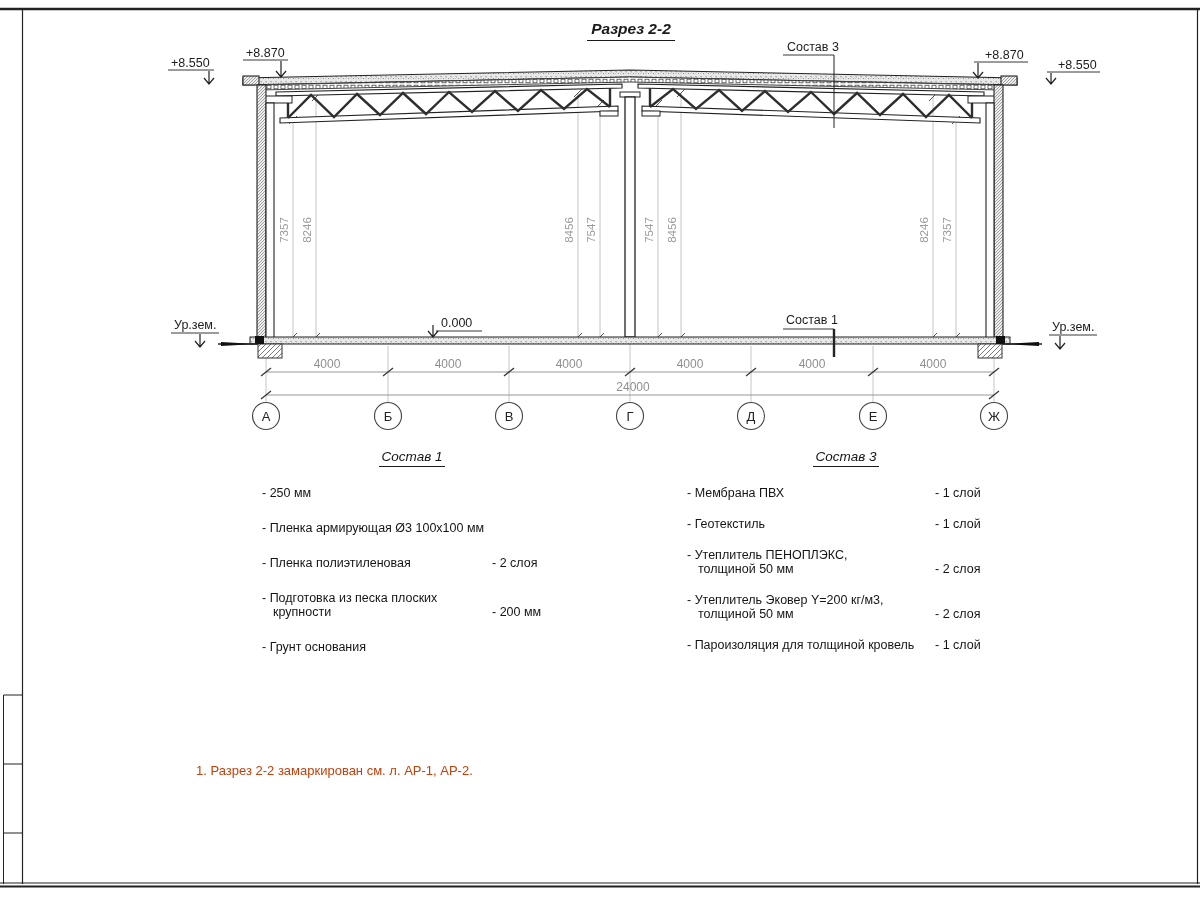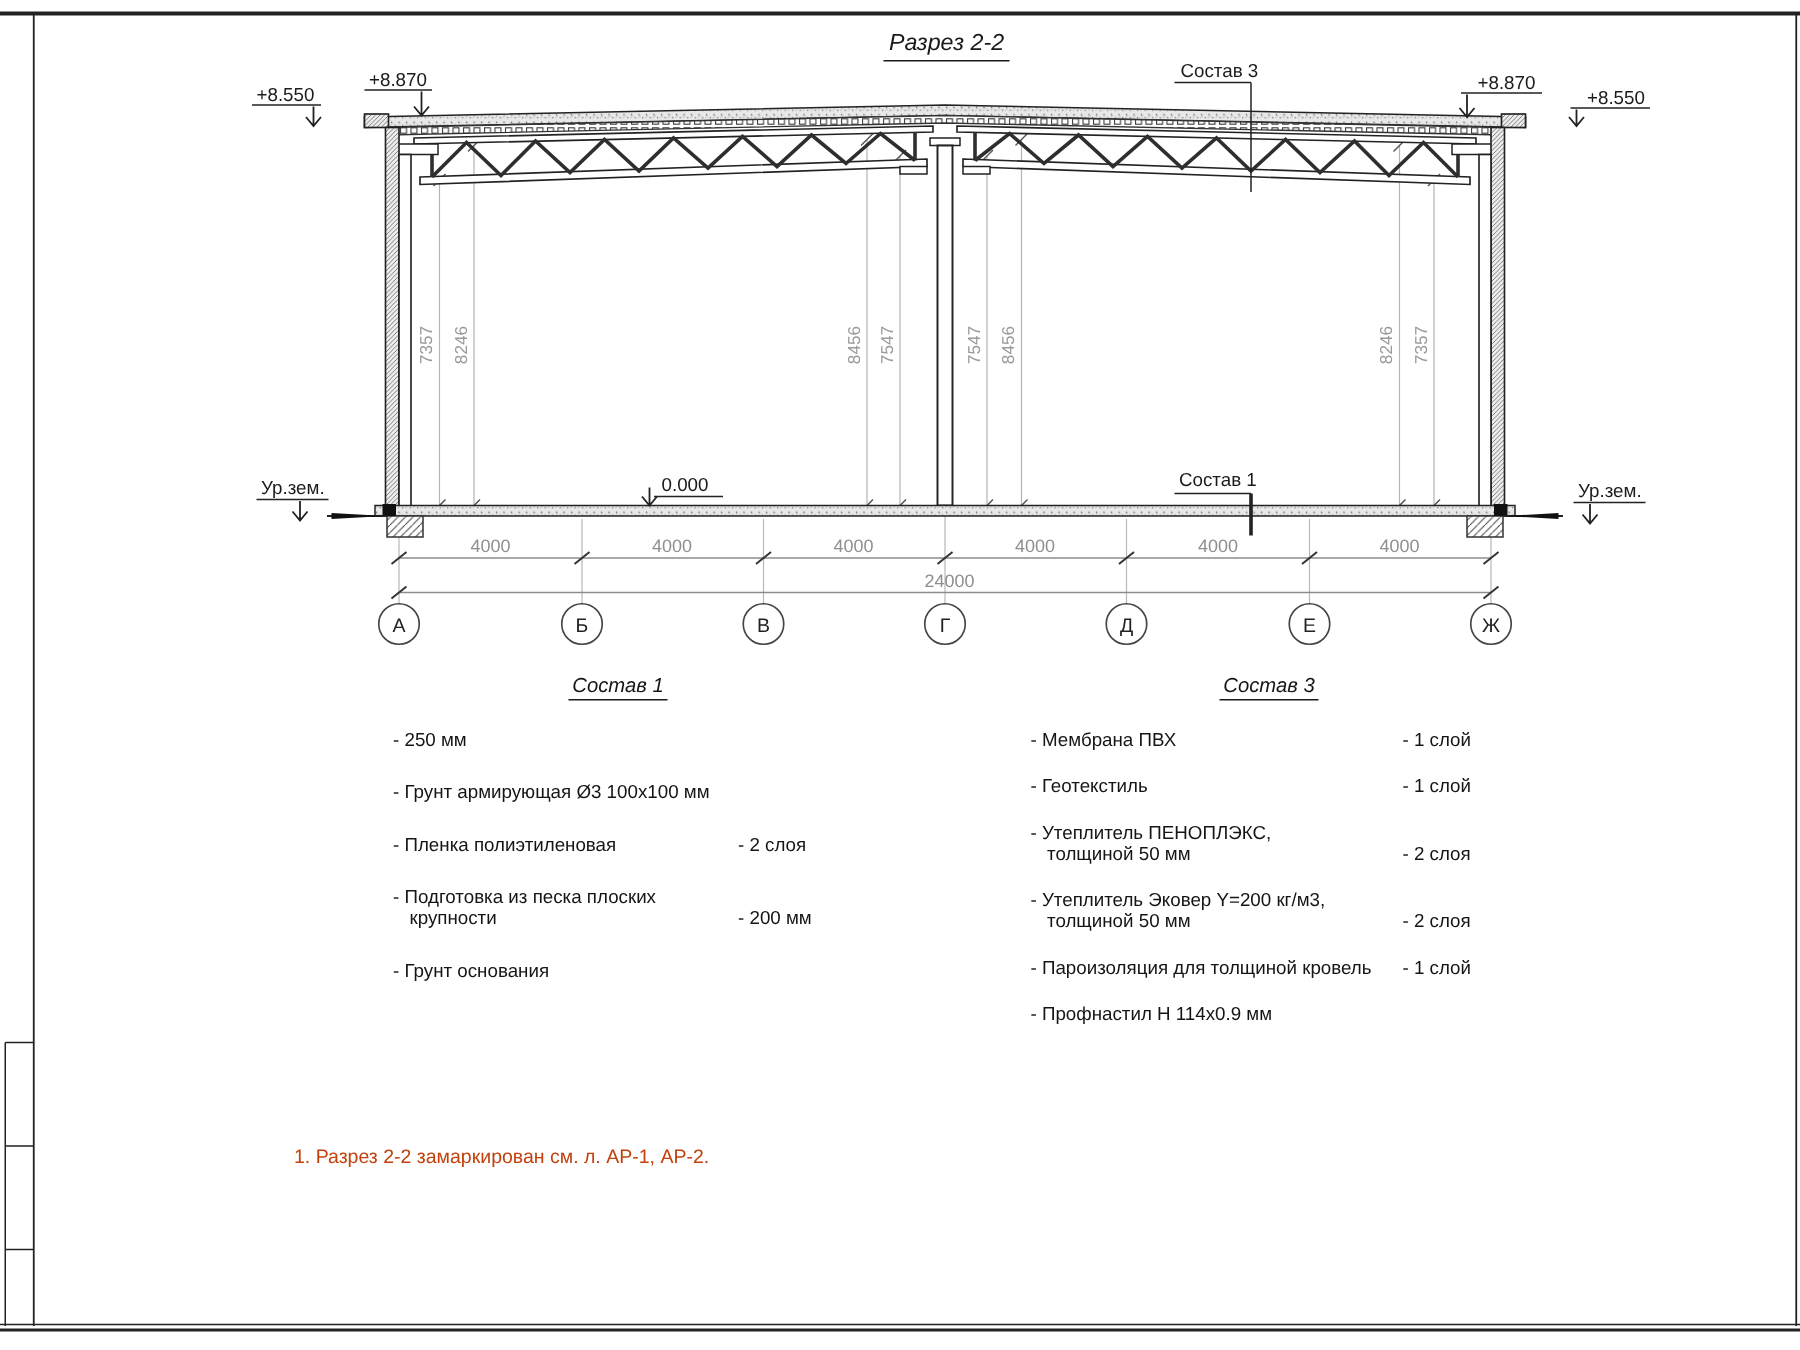--- a/index.html
+++ b/index.html
@@ -6,21 +6,21 @@
   .sheet{position:relative;width:1200px;height:900px;background:#fff;overflow:hidden;
          font-family:"Liberation Sans",sans-serif;color:#1a1a1a;}
   svg{position:absolute;left:0;top:0;}
   svg text{font-family:"Liberation Sans",sans-serif;}
   .lvl{font-size:12.5px;fill:#1c1c1c;}
   .callout{font-size:12.5px;fill:#1c1c1c;}
   .seg{font-size:12px;fill:#8f8f8f;text-anchor:middle;}
   .vdim{font-size:11.5px;fill:#9a9a9a;text-anchor:middle;}
   .axisletter{font-size:13px;fill:#222;text-anchor:middle;}
   .title{position:absolute;left:531px;top:20px;width:200px;text-align:center;}
-  .title span{display:inline-block;font-size:15.5px;font-weight:normal;font-style:italic;
+  .title span{display:inline-block;font-size:15.5px;font-weight:bold;font-style:italic;
               border-bottom:1.6px solid #1a1a1a;padding:0 4px 2px 4px;}
   .mat-list{position:absolute;font-size:12.5px;line-height:14px;color:#151515;}
   .mat-list .heading{text-align:center;font-style:italic;font-size:13.5px;margin-bottom:22px;}
   .mat-list .heading span{border-bottom:1.4px solid #1a1a1a;padding:0 3px 2px 3px;}
   .mat-row{display:flex;align-items:flex-end;margin-bottom:17px;}
   .mat-row .lab{flex:1;white-space:pre-line;padding-left:11px;text-indent:-11px;}
   .mat-row .val{flex:none;width:70px;white-space:nowrap;}
   #list1 .mat-row{margin-bottom:21px;}
   .note{position:absolute;left:196px;top:763px;font-size:13px;color:#c2410c;}
 </style>
@@ -246,21 +246,21 @@
 </div>
 
 <div class="mat-list" id="list1" style="left:262px;top:450px;width:300px;">
   <div class="heading">
     <span>Состав 1</span>
   </div>
   <div class="mat-row">
     <div class="val">- 250 мм</div>
   </div>
   <div class="mat-row">
-    <div class="lab">- Грунт армирующая Ø3 100х100 мм</div>
+    <div class="lab">- Пленка армирующая Ø3 100х100 мм</div>
     <div class="val"></div>
   </div>
   <div class="mat-row">
     <div class="lab">- Пленка полиэтиленовая</div>
     <div class="val">- 2 слоя</div>
   </div>
   <div class="mat-row">
     <div class="lab">- Подготовка из песка плоских
 крупности</div>
     <div class="val">- 200 мм</div>
@@ -290,21 +290,17 @@
   </div>
   <div class="mat-row">
     <div class="lab">- Утеплитель Эковер Y=200 кг/м3,
 толщиной 50 мм</div>
     <div class="val">- 2 слоя</div>
   </div>
   <div class="mat-row">
     <div class="lab">- Пароизоляция для толщиной кровель</div>
     <div class="val">- 1 слой</div>
   </div>
-  <div class="mat-row">
-    <div class="lab">- Профнастил Н 114х0.9 мм</div>
-    <div class="val"></div>
-  </div>
 </div>
 
 <div class="note">1. Разрез 2-2 замаркирован см. л. АР-1, АР-2.</div>
 
 </div>
 
 </body></html>

